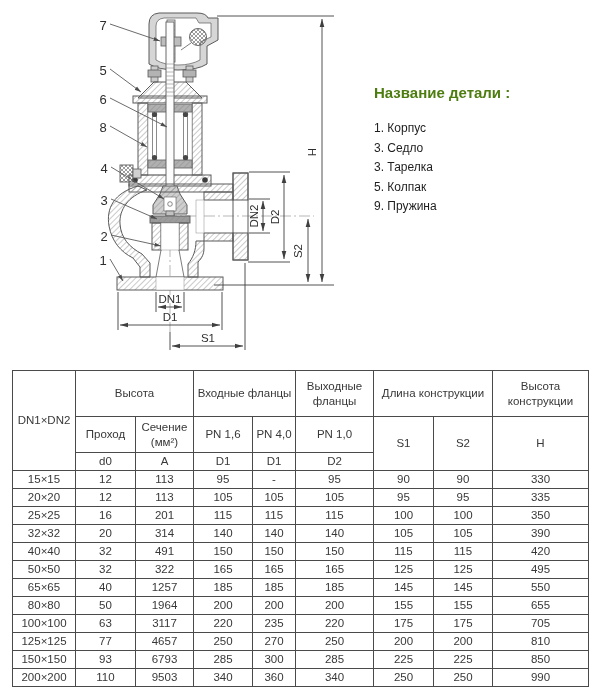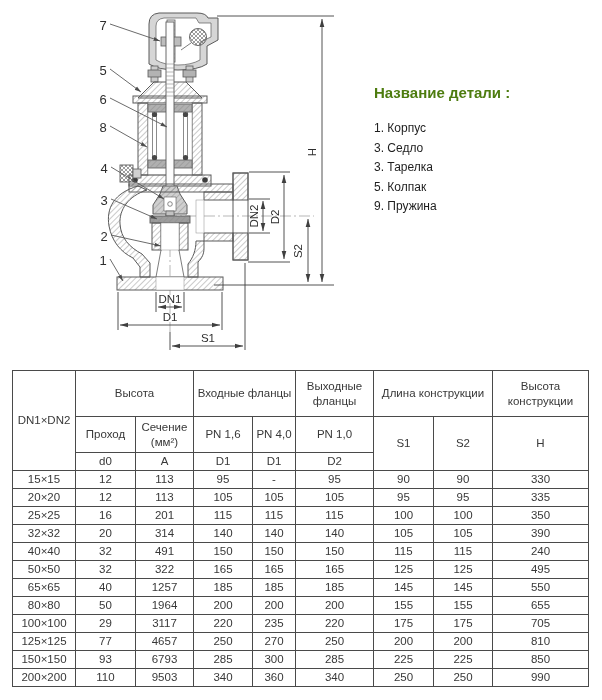--- a/index.html
+++ b/index.html
@@ -303,21 +303,21 @@
       </tr>
       <tr>
         <td>40×40</td>
         <td>32</td>
         <td>491</td>
         <td>150</td>
         <td>150</td>
         <td>150</td>
         <td>115</td>
         <td>115</td>
-        <td>240</td>
+        <td>420</td>
       </tr>
       <tr>
         <td>50×50</td>
         <td>32</td>
         <td>322</td>
         <td>165</td>
         <td>165</td>
         <td>165</td>
         <td>125</td>
         <td>125</td>
@@ -340,21 +340,21 @@
         <td>1964</td>
         <td>200</td>
         <td>200</td>
         <td>200</td>
         <td>155</td>
         <td>155</td>
         <td>655</td>
       </tr>
       <tr>
         <td>100×100</td>
-        <td>29</td>
+        <td>63</td>
         <td>3117</td>
         <td>220</td>
         <td>235</td>
         <td>220</td>
         <td>175</td>
         <td>175</td>
         <td>705</td>
       </tr>
       <tr>
         <td>125×125</td>

